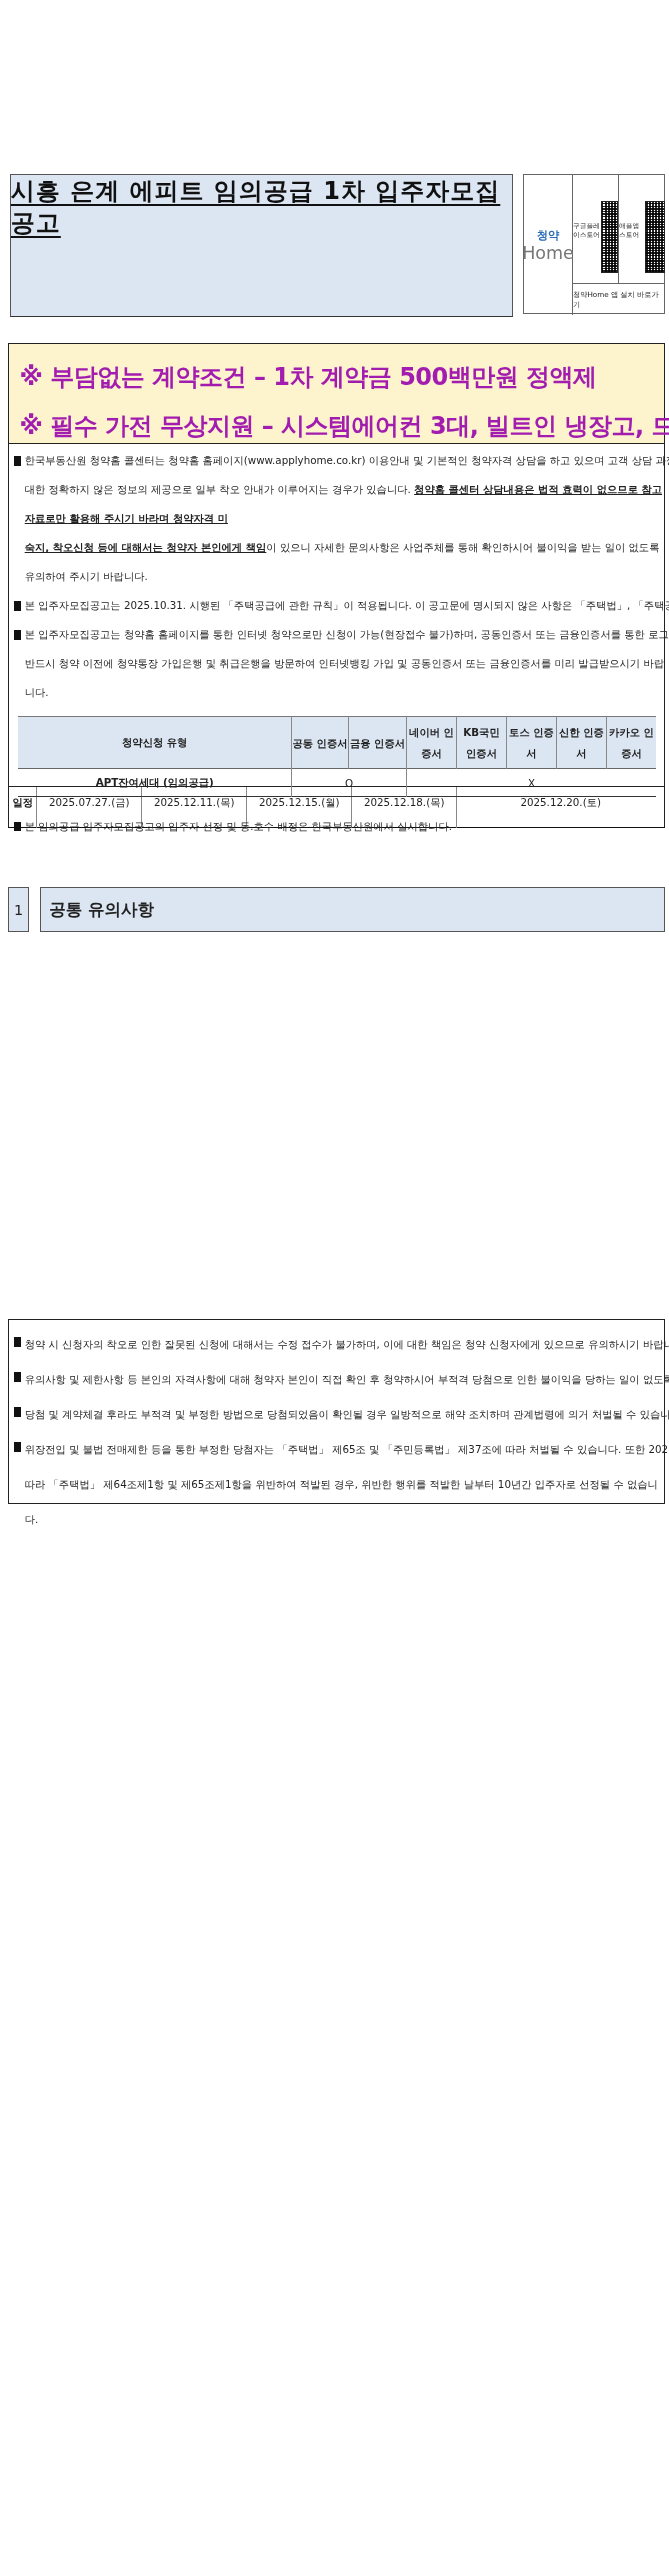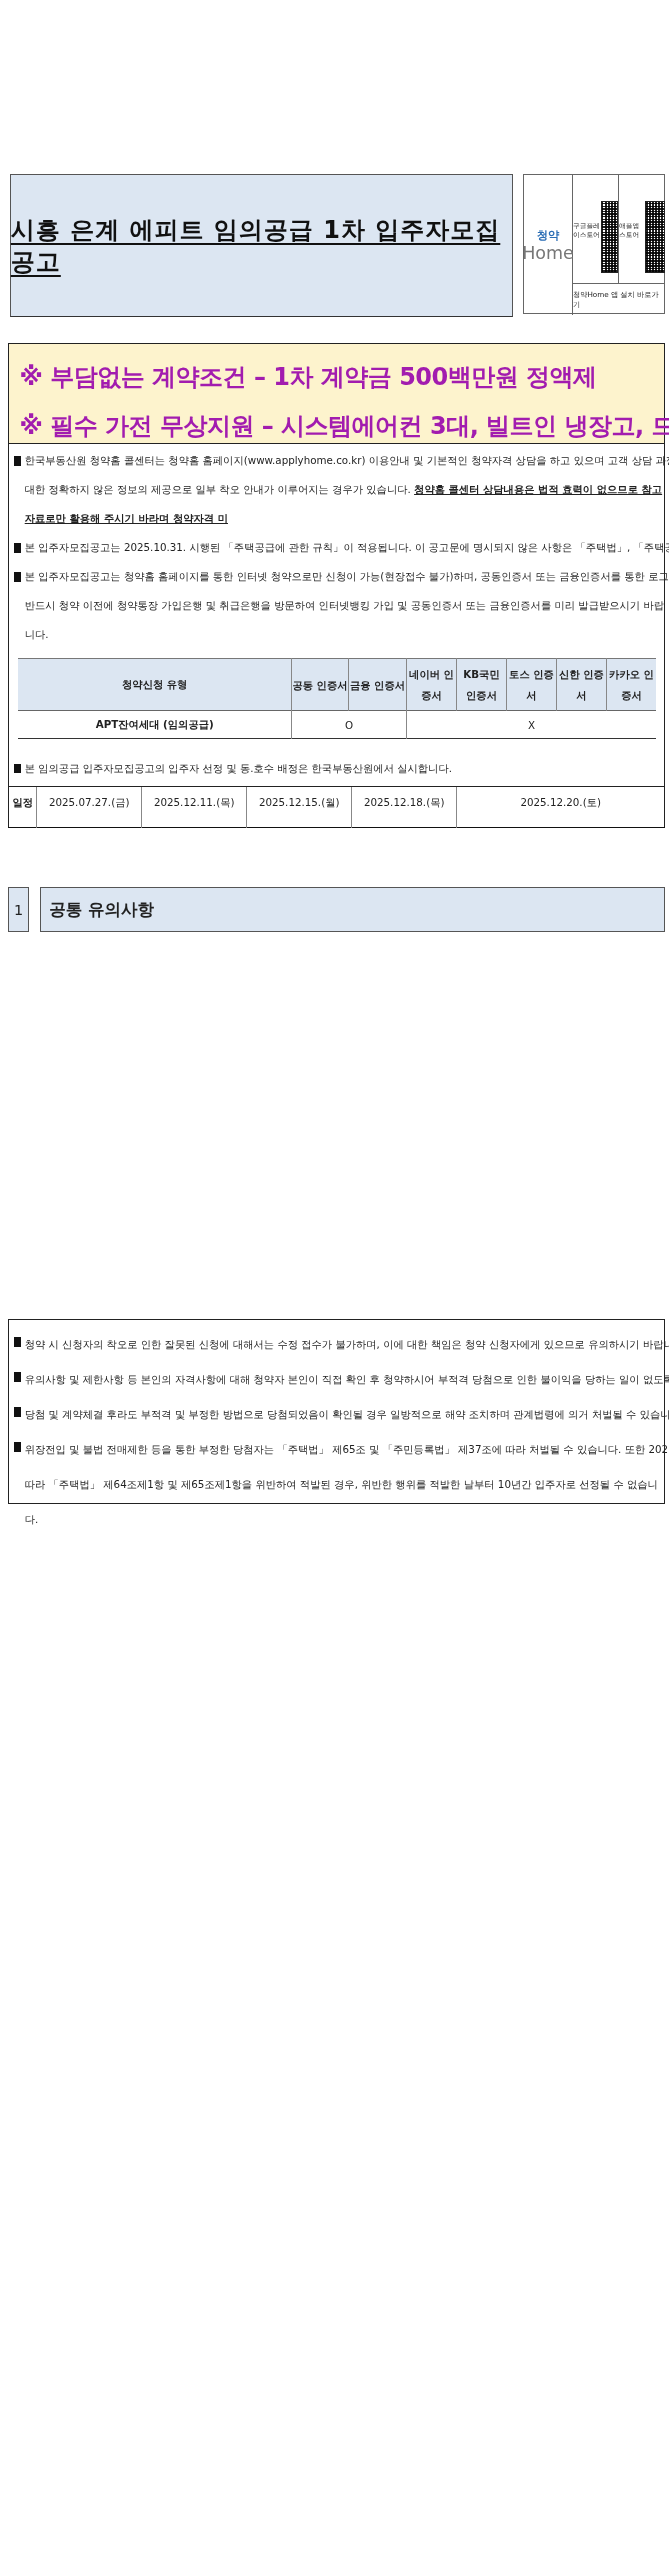--- a/index.html
+++ b/index.html
@@ -3,21 +3,21 @@
 <meta charset="utf-8">
 <style>
   * { box-sizing: border-box; margin: 0; padding: 0; }
   html, body { width: 670px; background: #ffffff; }
   body { font-family: "DejaVu Sans", "Liberation Sans", sans-serif; color: #222; font-size: 6.7px; position: relative; height: 3091px; overflow: hidden; }
   .abs { position: absolute; }
   b, .bold { font-weight: bold; }
   .u { text-decoration: underline; }
 
   
-  .title-box { left: 9.8px; top: 174px; width: 503px; height: 143px; background: #dce6f2; border: 0.5px solid #555; border-bottom: 1px solid #333; display:flex; align-items:center; justify-content:center; }
+  .title-box { left: 9.8px; top: 174px; width: 503px; height: 143px; background: #dce6f2; border: 0.5px solid #555; border-bottom: 1px solid #333; display:flex; align-items:flex-start; justify-content:center; }
   .title-text { font-size: 24px; font-weight: bold; letter-spacing: 1px; text-decoration: underline; text-underline-offset: 5.2px; color:#111; }
   .app-box { left: 523px; top: 174px; width: 142px; height: 140px; border: 0.5px solid #666; display:grid; grid-template-columns: 49px 46px 46px; grid-template-rows: 109px 31px; }
   .app-logo { grid-row: 1 / span 2; border-right:0.5px solid #666; display:flex; flex-direction:column; align-items:center; justify-content:center; }
   .app-logo .cy { color:#2a6db5; font-size: 11.3px; font-weight:bold; }
   .app-logo .hm { color:#777; font-size: 17.5px; }
   .qr { border-right:0.5px solid #666; border-bottom:0.5px solid #666; display:flex; flex-direction:row; align-items:center; padding-top:4.1px; font-size:6.7px; }
   .qr:last-of-type { border-right: none; }
   .qr .code { margin-top: 11.3px; width: 31px; height: 72px; background:
       repeating-linear-gradient(90deg,#222 0 1.5px,#fff 1.5px 3.1px),
       repeating-linear-gradient(0deg,#222 0 1.5px,#fff 1.5px 2.6px);
@@ -122,20 +122,21 @@
     </table>
 </div>
 
 <div class="abs sec-num" style="left:8.2px;top:887px;" data-name="section-number">1</div>
 <div class="abs sec-bar" style="left:40px;top:887px;width:625px;" data-name="section-header">
   <span data-name="section-title">공통 유의사항</span>
 </div>
 <div class="abs panel" style="left:8.2px;top:961px;width:657px;height:341px;" data-name="section1-panel">
   <div class="bl" data-name="notice-item" style="margin-top:2.1px;"><span>한국부동산원 청약홈 콜센터는 청약홈 홈페이지(www.applyhome.co.kr) 이용안내 및 기본적인 청약자격 상담을 하고 있으며 고객 상담 과정에서 청약자 개인의 다양하고 복잡한 상황에</span></div>
   <div class="blk" data-name="notice-item-cont"><span>대한 정확하지 않은 정보의 제공으로 일부 착오 안내가 이루어지는 경우가 있습니다.</span> <b class="u">청약홈 콜센터 상담내용은 법적 효력이 없으므로 참고자료로만 활용해 주시기 바라며 청약자격 미</b></div>
+  <div class="blk" data-name="notice-item-cont"><b class="u">숙지, 착오신청 등에 대해서는 청약자 본인에게 책임</b><span>이 있으니 자세한 문의사항은 사업주체를 통해 확인하시어 불이익을 받는 일이 없도록 유의하여 주시기 바랍니다.</span></div>
   <div class="bl" data-name="notice-item">본 입주자모집공고는 2025.10.31. 시행된 「주택공급에 관한 규칙」이 적용됩니다. 이 공고문에 명시되지 않은 사항은 「주택법」, 「주택공급에 관한 규칙」 등 관계법령에 따릅니다.</div>
   <div class="bl" data-name="notice-item">본 입주자모집공고는 청약홈 홈페이지를 통한 인터넷 청약으로만 신청이 가능(현장접수 불가)하며, 공동인증서 또는 금융인증서를 통한 로그인 방식만 가능합니다.</div>
   <div class="blk" data-name="notice-item-cont">반드시 청약 이전에 청약통장 가입은행 및 취급은행을 방문하여 인터넷뱅킹 가입 및 공동인증서 또는 금융인증서를 미리 발급받으시기 바랍니다.</div>
   <div style="margin:9.3px 8.2px 0 9.3px;" data-name="cert-table">
     <table class="tbl-blue" style="border-top:1.5px solid #777;border-bottom:1px solid #333;font-size:10.3px;">
       <tbody>
           <tr style="height:52px;border-bottom:0.5px solid #666;">
         <th style="width:273px;border-right:0.5px solid #888;" data-name="col-header">청약신청 유형</th>
         <th style="width:57px;border-right:0.5px solid #888;line-height:20.6px;" data-name="col-header">공동 인증서</th>
         <th style="width:58px;border-right:0.5px solid #888;line-height:20.6px;" data-name="col-header">금융 인증서</th>

